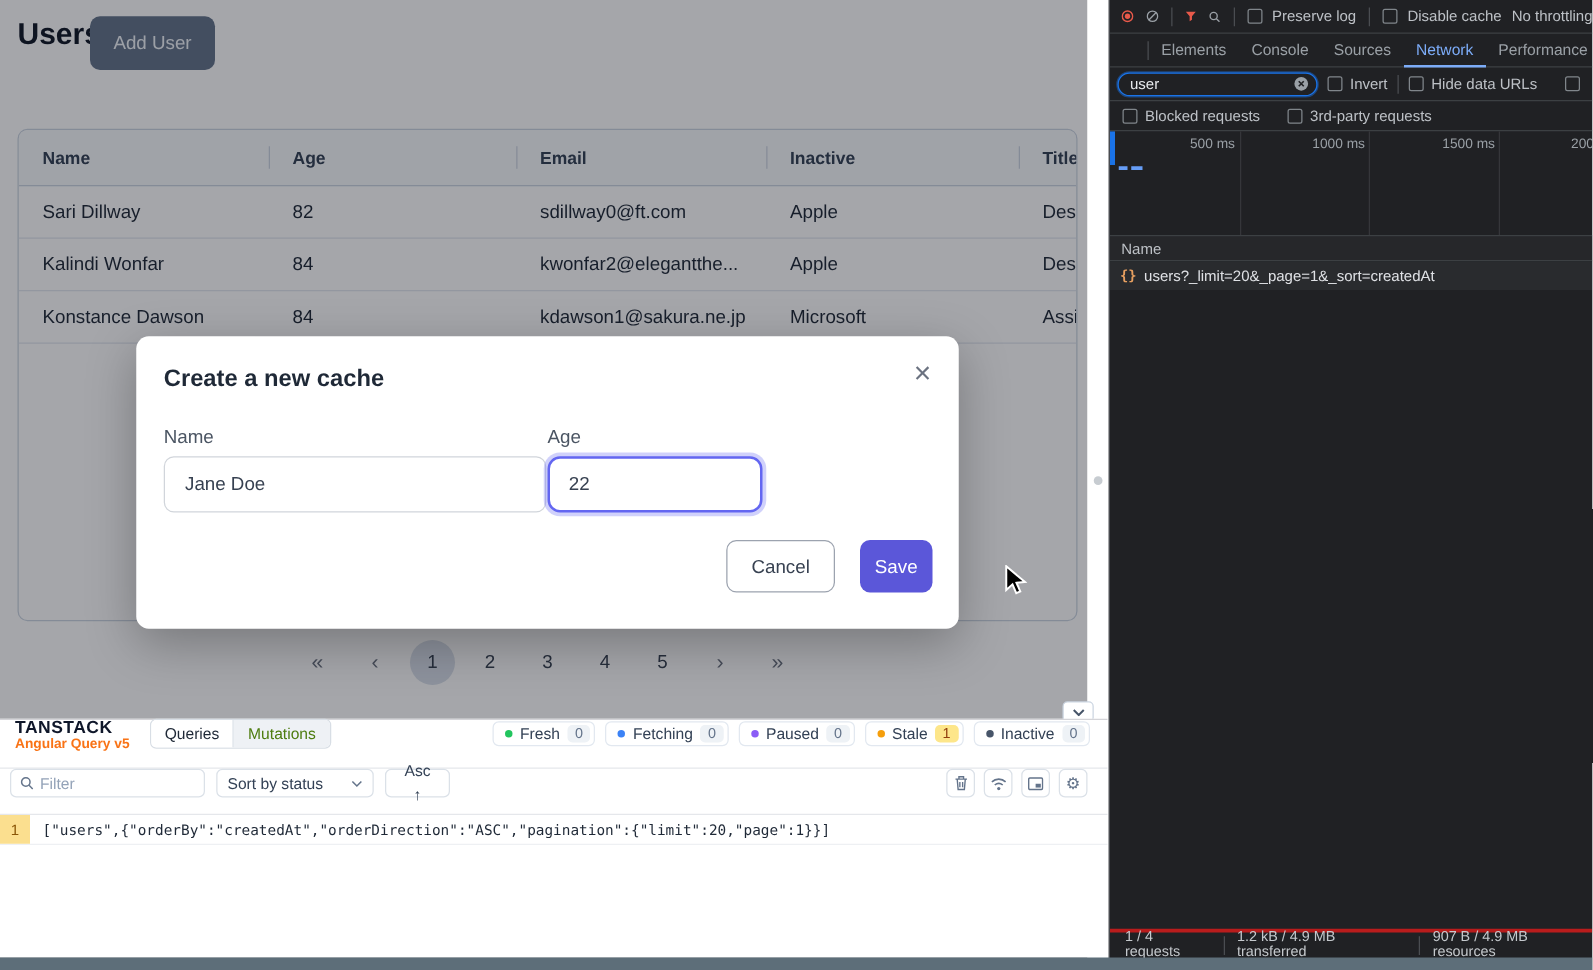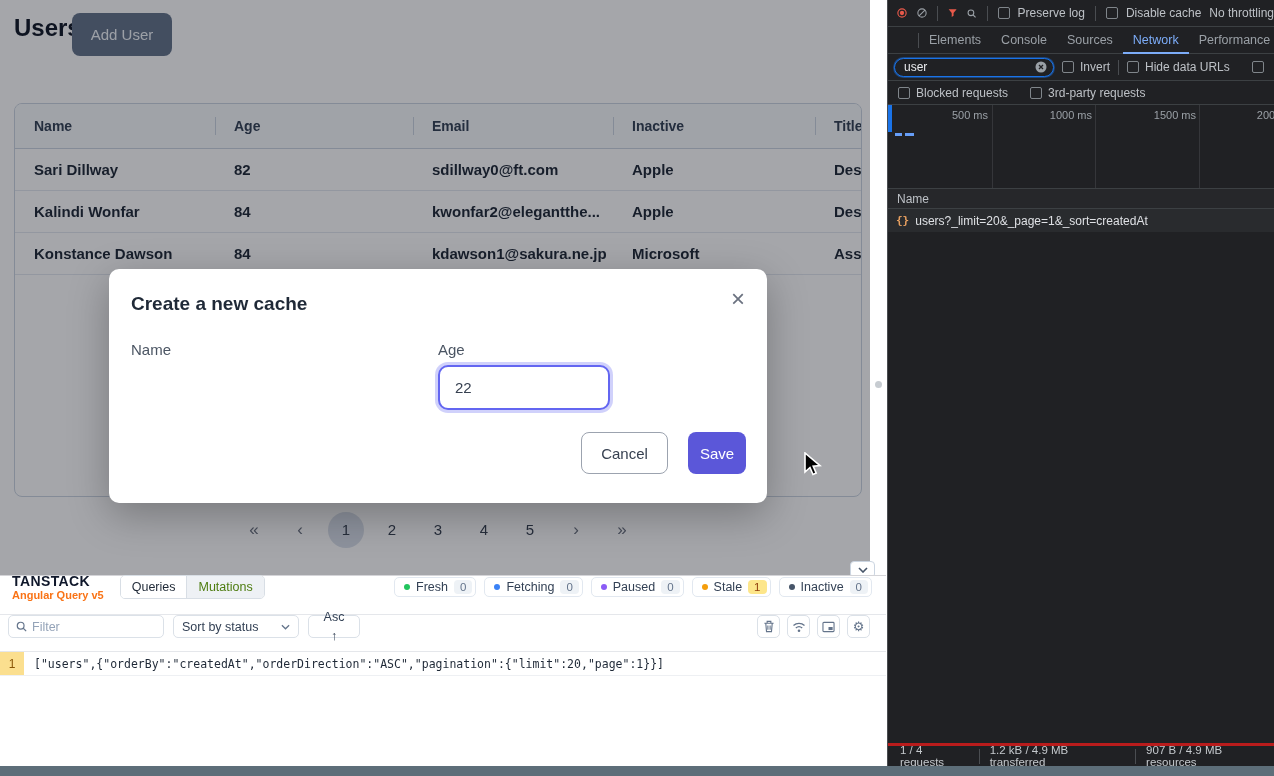--- a/index.html
+++ b/index.html
@@ -12,21 +12,21 @@
   .app-title { position:absolute; left:14px; top:14px; font-size:24px; font-weight:800; color:#111827; }
   .add-user-btn { position:absolute; left:72px; top:13px; width:100px; height:43px; background:#64748b; color:#f1f5f9;
     border:none; border-radius:8px; font-size:15px; font-family:inherit; cursor:pointer; }
   .users-table { position:absolute; left:14px; top:103px; width:848px; height:394px; background:#fff;
     border:1px solid #cbd5e1; border-radius:8px; overflow:hidden; }
   .t-row { display:grid; grid-template-columns:200px 198px 200px 202px 1fr; align-items:center; }
   .t-head { height:45px; background:#f8fafc; border-bottom:1px solid #cbd5e1; font-size:14px; font-weight:700; color:#334155; }
   .t-head > div { padding-left:19px; position:relative; height:100%; display:flex; align-items:center; }
   .t-head > div + div::before { content:""; position:absolute; left:0; top:13px; bottom:13px; width:1px; background:#cbd5e1; }
   .t-data { height:42px; border-bottom:1px solid #e2e8f0; font-size:15px; color:#1f2937; }
-  .t-data > div { padding-left:19px; white-space:nowrap; overflow:hidden;font-weight:bold; }
+  .t-data > div { padding-left:19px; white-space:nowrap; overflow:hidden; }
   .pagination { position:absolute; left:14px; top:505px; width:848px; height:50px; display:flex; align-items:center;
     justify-content:center; gap:10px; }
   .page-item { width:36px; height:36px; line-height:36px; text-align:center; font-size:15px; color:#374151;
     border-radius:50%; cursor:pointer; }
   .page-item.nav { color:#6b7280; font-size:17px; }
   .page-item.active { background:#d9e0ea; }
   .dim-overlay { position:absolute; inset:0; background:rgba(10,14,24,0.37); z-index:5; }
 
   
   .scroll-strip { position:absolute; left:870px; top:0; width:17px; height:776px; background:#fff; z-index:2; }
@@ -179,20 +179,21 @@
     <svg width="10" height="6" viewBox="0 0 10 6">
       <polyline points="1,1 5,5 9,1" fill="none" stroke="#475569" stroke-width="1.6"></polyline>
     </svg>
   </div>
 
   <div class="modal">
     <div class="modal-title">Create a new cache</div>
     <button class="modal-close">×</button>
     <div class="field-label lbl-name">Name</div>
     <div class="field-label lbl-age">Age</div>
+    <input class="name-input" type="text" value="Jane Doe" style="">
     <input class="age-input" type="text" value="22" style="">
     <button class="cancel-btn">Cancel</button>
     <button class="save-btn">Save</button>
   </div>
 
   <div class="tanstack">
     <div class="ts-header">
       <div>
         <div class="ts-logo-top">TANSTACK</div>
         <div class="ts-logo-bottom">Angular Query v5</div>

